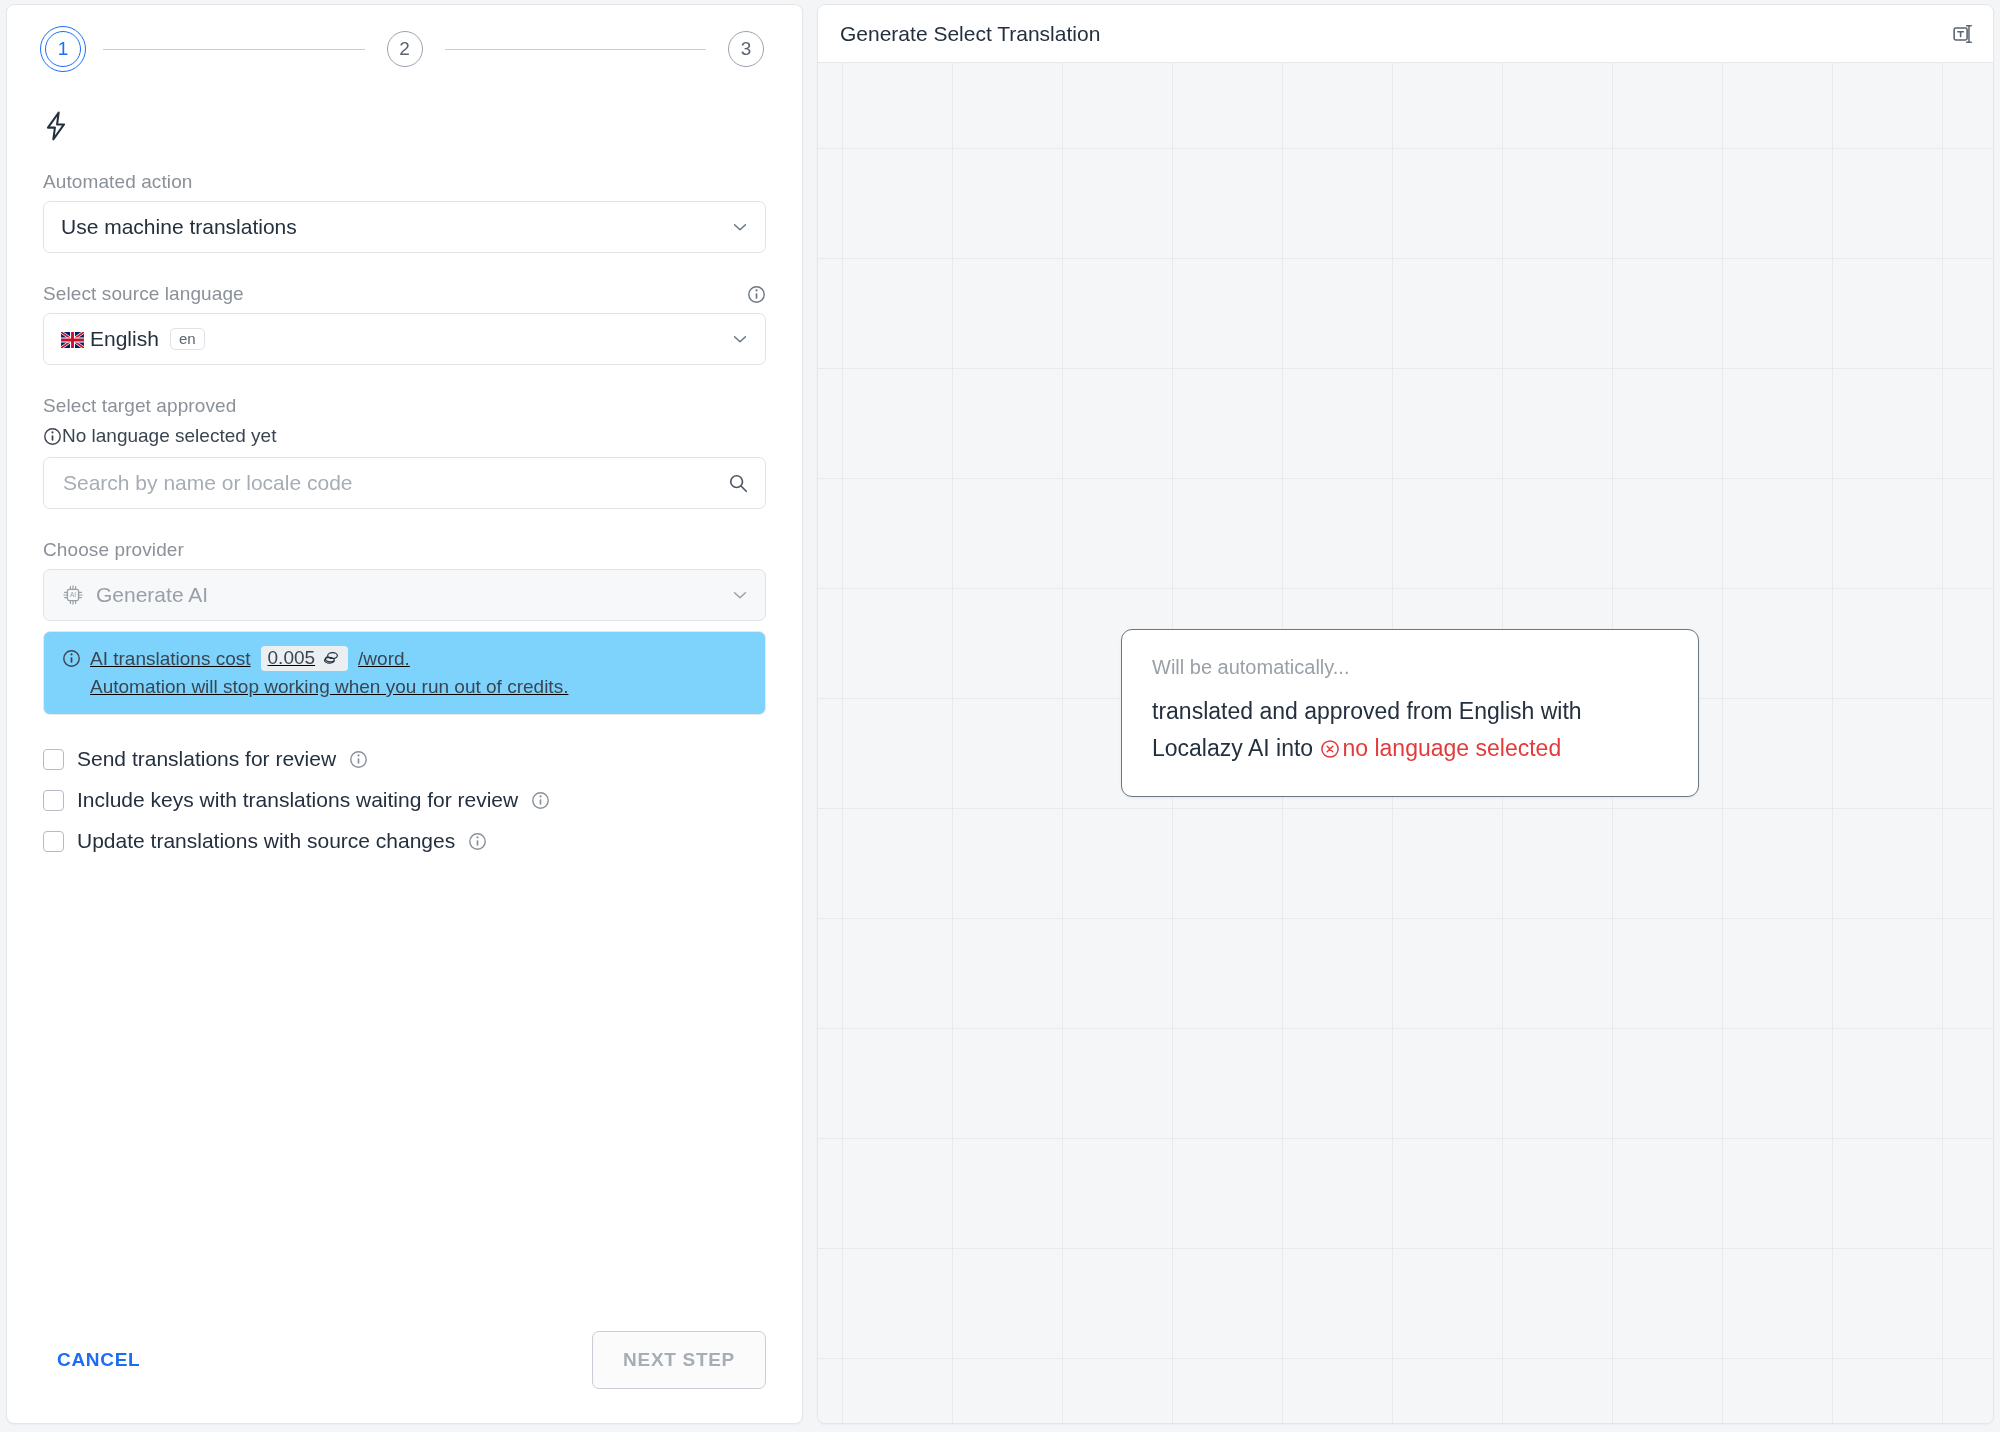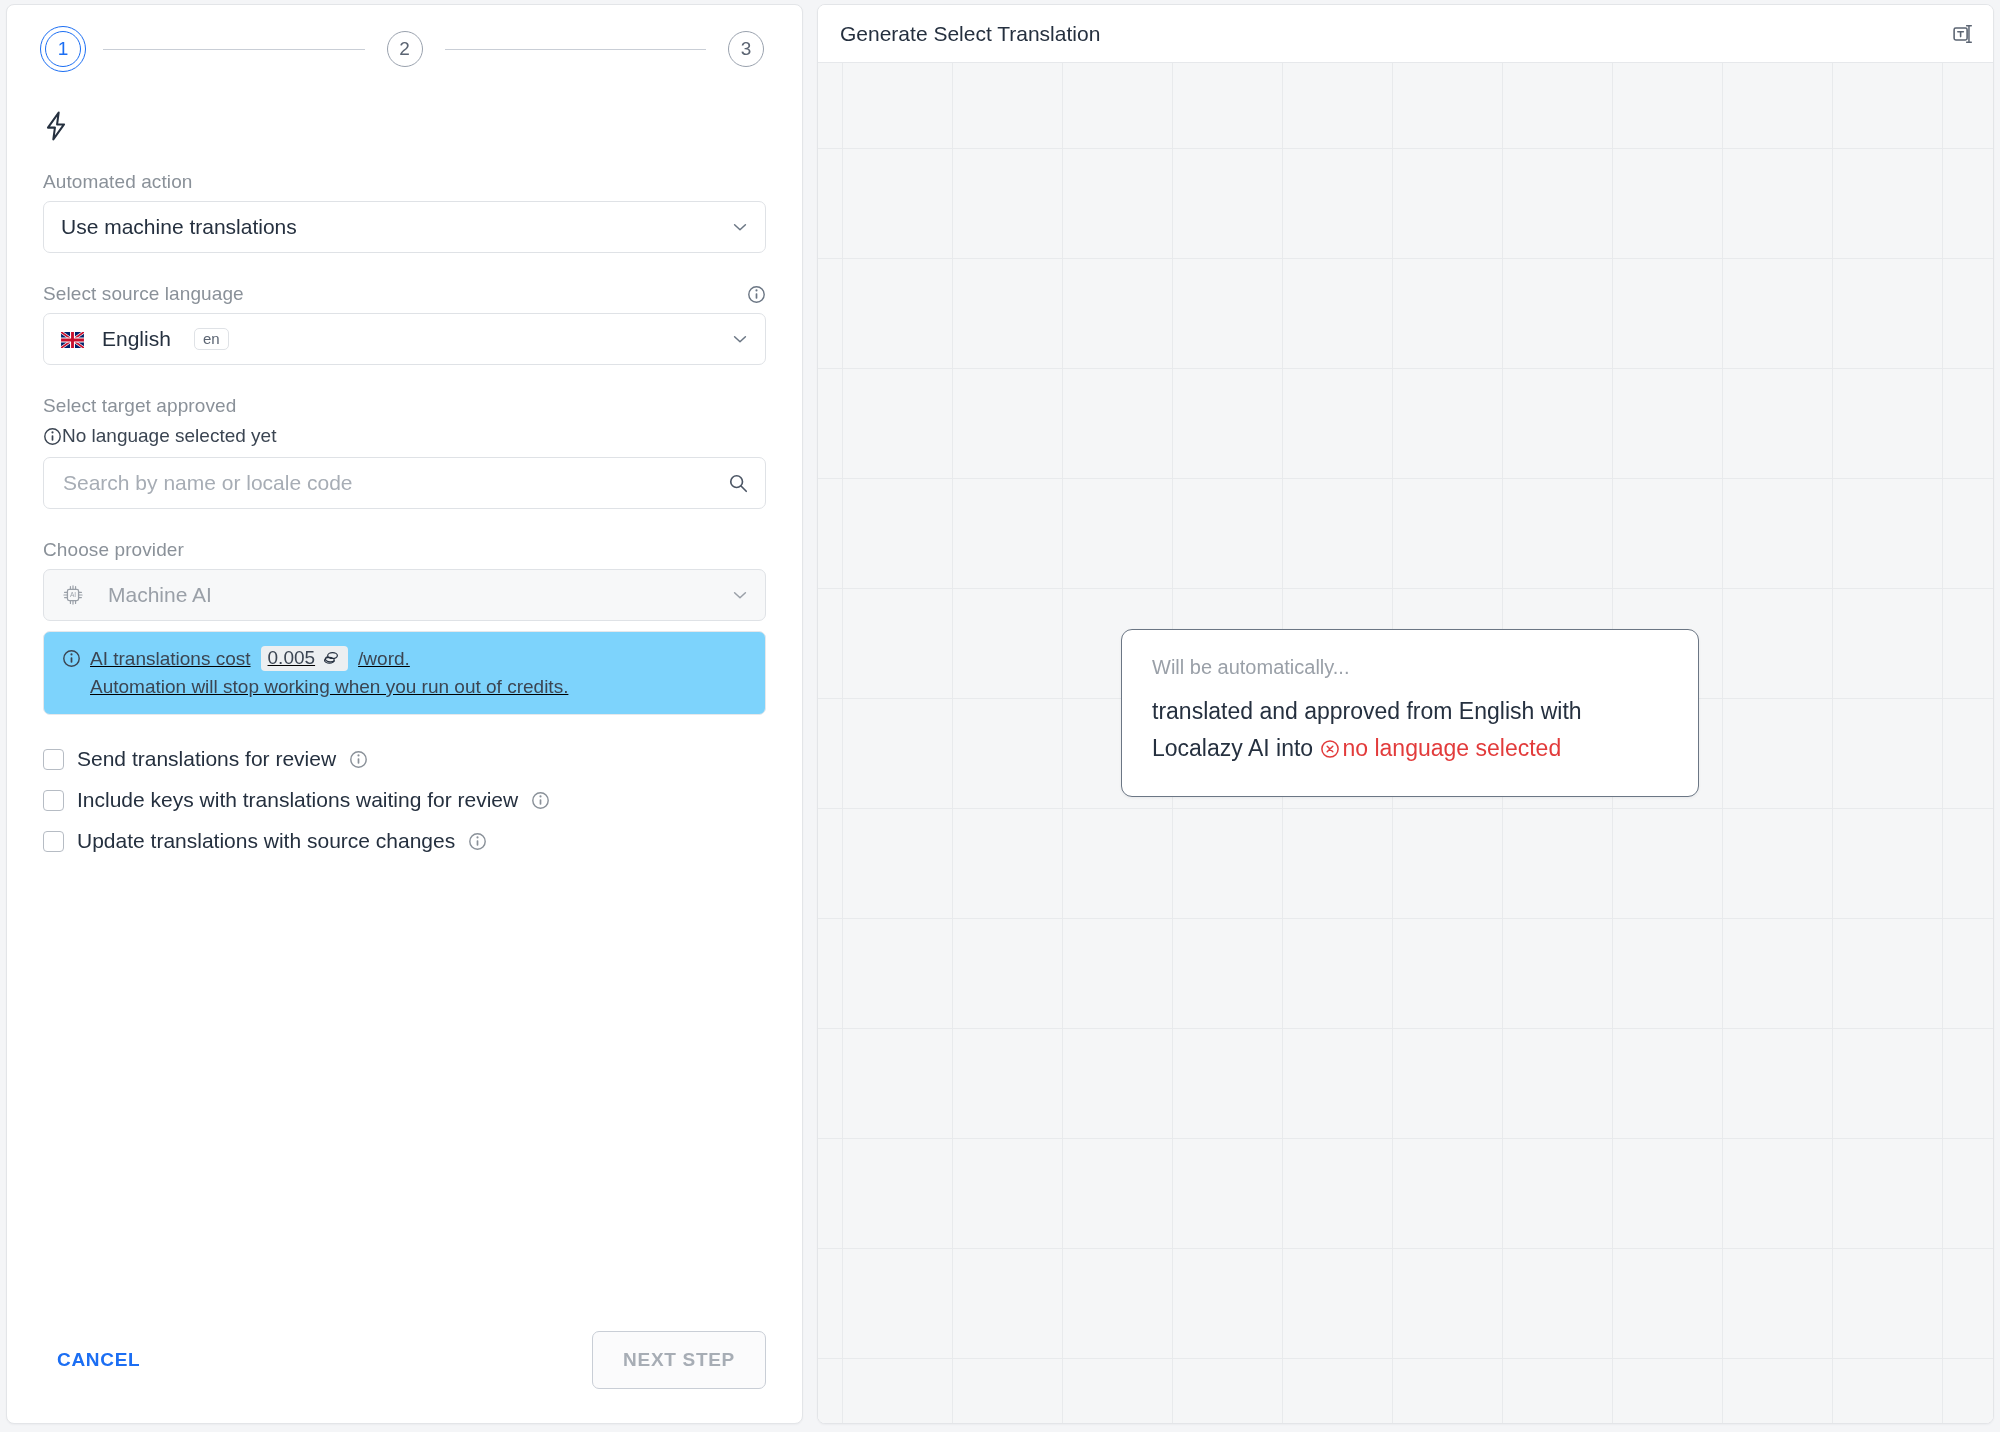--- a/index.html
+++ b/index.html
@@ -92,21 +92,20 @@
   .select-box {
     height: 52px;
     border: 1px solid #dfe2e6;
     border-radius: 7px;
     background: #fff;
     display: flex; align-items: center;
     padding: 0 16px 0 17px;
     font-size: 21px;
     color: #25303f;
     position: relative;
-    gap: 12px;
   }
   .select-box.disabled {
     background: #f7f8f9;
     color: #9aa0a8;
   }
   .select-box .chev {
     margin-left: auto;
     width: 18px; height: 18px;
     flex: 0 0 auto;
   }
@@ -383,21 +382,21 @@
         <svg class="ai-ico" viewBox="0 0 28 28">
           <rect x="7.5" y="7.5" width="13" height="13" rx="2" fill="none" stroke="#9aa0a8" stroke-width="1.5"></rect>
           <text x="14" y="16.6" font-size="7.6" fill="#9aa0a8" text-anchor="middle" font-family="'Liberation Sans',sans-serif">AI</text>
           <g stroke="#9aa0a8" stroke-width="1.4" stroke-linecap="round">
             <path d="M11 7.5 V4.2 M14 7.5 V3.4 M17 7.5 V4.2"></path>
             <path d="M11 20.5 V23.8 M14 20.5 V24.6 M17 20.5 V23.8"></path>
             <path d="M7.5 11 H4.2 M7.5 14 H3.4 M7.5 17 H4.2"></path>
             <path d="M20.5 11 H23.8 M20.5 14 H24.6 M20.5 17 H23.8"></path>
           </g>
         </svg>
-        <span>Machine AI</span>
+        <span>Generate AI</span>
         <svg class="chev" viewBox="0 0 20 20">
           <path d="M4 7.5 L10 13 L16 7.5" fill="none" stroke="#9aa0a8" stroke-width="1.7" stroke-linecap="round" stroke-linejoin="round"></path>
         </svg>
       </div>
 
       <div class="cost-box">
         <div class="cost-line1">
           <svg class="info-ico" viewBox="0 0 20 20">
             <circle cx="10" cy="10" r="8.1" fill="none" stroke="#3b4552" stroke-width="1.5"></circle>
             <rect x="9.1" y="8.6" width="1.8" height="6" rx=".8" fill="#3b4552"></rect>

